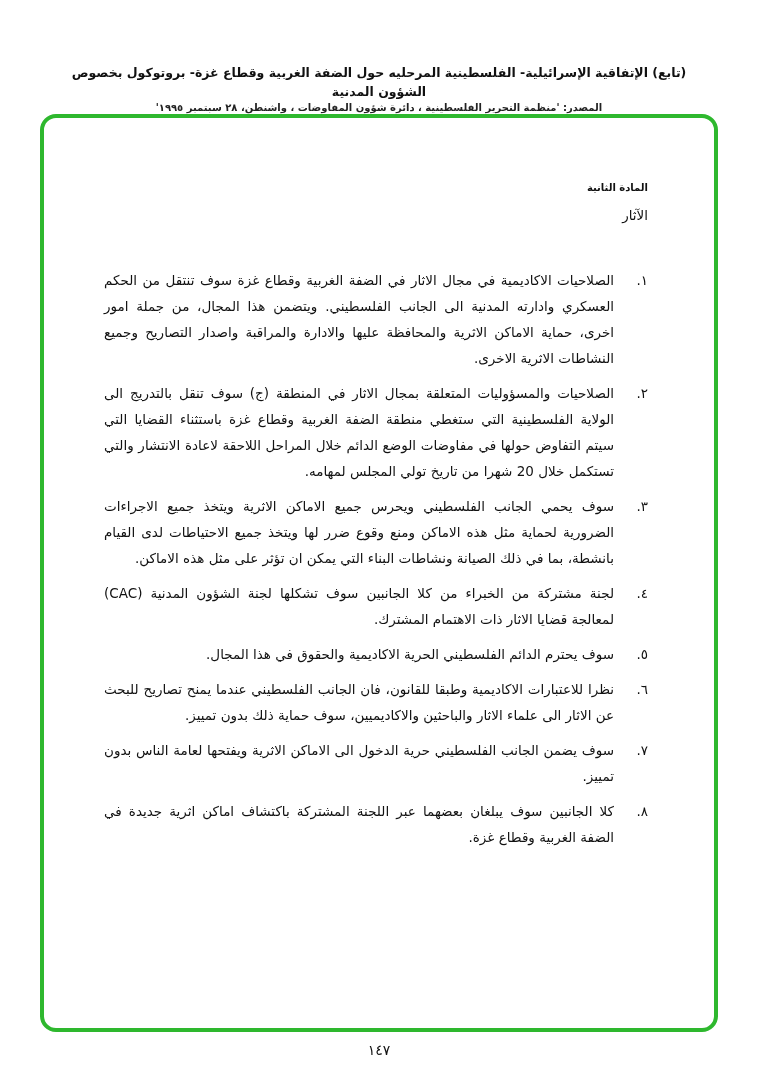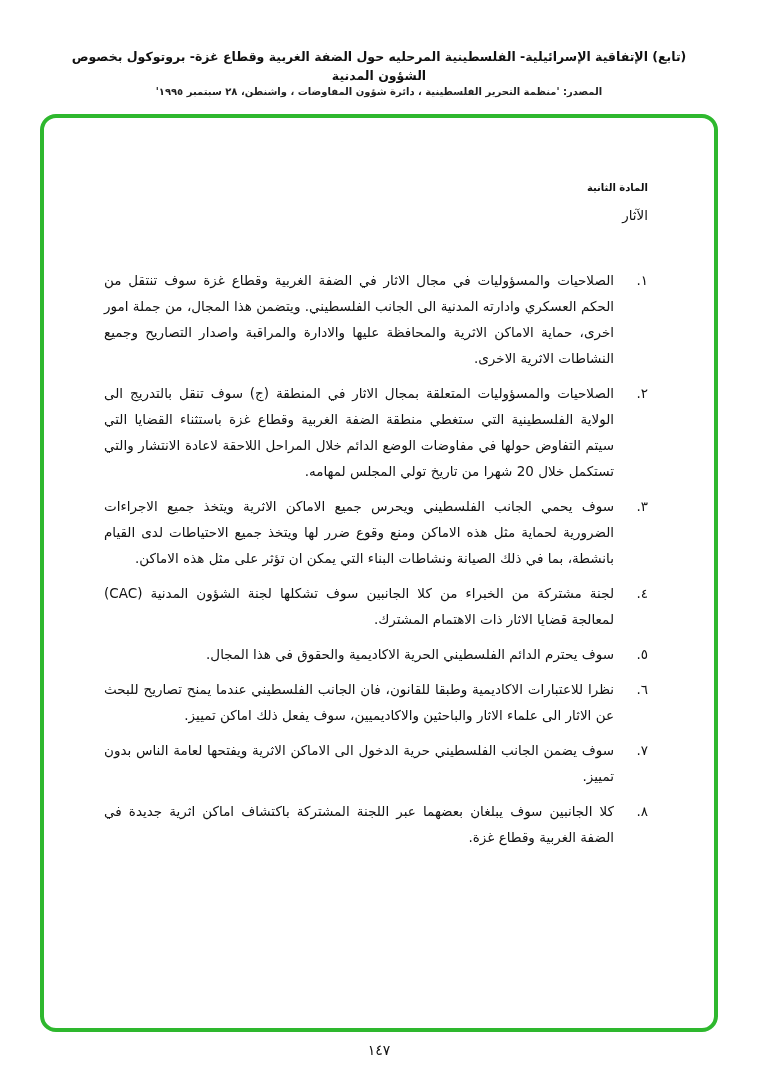--- a/index.html
+++ b/index.html
@@ -13,21 +13,21 @@
       direction: rtl;
       color: #111111;
     }
     .page {
       position: relative;
       width: 758px;
       height: 1078px;
       background: #ffffff;
     }
     .doc-header {
-      padding-top: 48px;
+      padding-top: 64px;
       text-align: center;
       direction: rtl;
     }
     .header-title {
       font-size: 12.5px;
       font-weight: bold;
       line-height: 1.5;
       padding: 0 60px;
     }
     .header-source {
@@ -100,41 +100,41 @@
     <div class="header-source">المصدر: 'منظمة التحرير الفلسطينية ، دائرة شؤون المفاوضات ، واشنطن، ٢٨ سبتمبر ١٩٩٥'</div>
   </header>
 
   <div class="green-frame">
     <h1 class="article-title">المادة الثانية</h1>
     <div class="article-subtitle">الآثار</div>
 
     <ol class="clauses">
       <li class="clause">
         <span class="clause-num">١.</span>
-        <span class="clause-text">الصلاحيات والمسؤوليات في مجال الاثار في الضفة الغربية وقطاع غزة سوف تنتقل من الحكم العسكري وادارته المدنية الى الجانب الفلسطيني. ويتضمن هذا المجال، من جملة امور اخرى، حماية الاماكن الاثرية والمحافظة عليها والادارة والمراقبة واصدار التصاريح وجميع النشاطات الاثرية الاخرى.</span>
+        <span class="clause-text">الصلاحيات الاكاديمية في مجال الاثار في الضفة الغربية وقطاع غزة سوف تنتقل من الحكم العسكري وادارته المدنية الى الجانب الفلسطيني. ويتضمن هذا المجال، من جملة امور اخرى، حماية الاماكن الاثرية والمحافظة عليها والادارة والمراقبة واصدار التصاريح وجميع النشاطات الاثرية الاخرى.</span>
       </li>
       <li class="clause">
         <span class="clause-num">٢.</span>
         <span class="clause-text">الصلاحيات والمسؤوليات المتعلقة بمجال الاثار في المنطقة (ج) سوف تنقل بالتدريج الى الولاية الفلسطينية التي ستغطي منطقة الضفة الغربية وقطاع غزة باستثناء القضايا التي سيتم التفاوض حولها في مفاوضات الوضع الدائم خلال المراحل اللاحقة لاعادة الانتشار والتي تستكمل خلال 20 شهرا من تاريخ تولي المجلس لمهامه.</span>
       </li>
       <li class="clause">
         <span class="clause-num">٣.</span>
         <span class="clause-text">سوف يحمي الجانب الفلسطيني ويحرس جميع الاماكن الاثرية ويتخذ جميع الاجراءات الضرورية لحماية مثل هذه الاماكن ومنع وقوع ضرر لها ويتخذ جميع الاحتياطات لدى القيام بانشطة، بما في ذلك الصيانة ونشاطات البناء التي يمكن ان تؤثر على مثل هذه الاماكن.</span>
       </li>
       <li class="clause">
         <span class="clause-num">٤.</span>
         <span class="clause-text">لجنة مشتركة من الخبراء من كلا الجانبين سوف تشكلها لجنة الشؤون المدنية (CAC) لمعالجة قضايا الاثار ذات الاهتمام المشترك.</span>
       </li>
       <li class="clause">
         <span class="clause-num">٥.</span>
         <span class="clause-text">سوف يحترم الدائم الفلسطيني الحرية الاكاديمية والحقوق في هذا المجال.</span>
       </li>
       <li class="clause">
         <span class="clause-num">٦.</span>
-        <span class="clause-text">نظرا للاعتبارات الاكاديمية وطبقا للقانون، فان الجانب الفلسطيني عندما يمنح تصاريح للبحث عن الاثار الى علماء الاثار والباحثين والاكاديميين، سوف يفعل ذلك اماكن تمييز.</span>
+        <span class="clause-text">نظرا للاعتبارات الاكاديمية وطبقا للقانون، فان الجانب الفلسطيني عندما يمنح تصاريح للبحث عن الاثار الى علماء الاثار والباحثين والاكاديميين، سوف حماية ذلك بدون تمييز.</span>
       </li>
       <li class="clause">
         <span class="clause-num">٧.</span>
         <span class="clause-text">سوف يضمن الجانب الفلسطيني حرية الدخول الى الاماكن الاثرية ويفتحها لعامة الناس بدون تمييز.</span>
       </li>
       <li class="clause">
         <span class="clause-num">٨.</span>
         <span class="clause-text">كلا الجانبين سوف يبلغان بعضهما عبر اللجنة المشتركة باكتشاف اماكن اثرية جديدة في الضفة الغربية وقطاع غزة.</span>
       </li>
     </ol>

